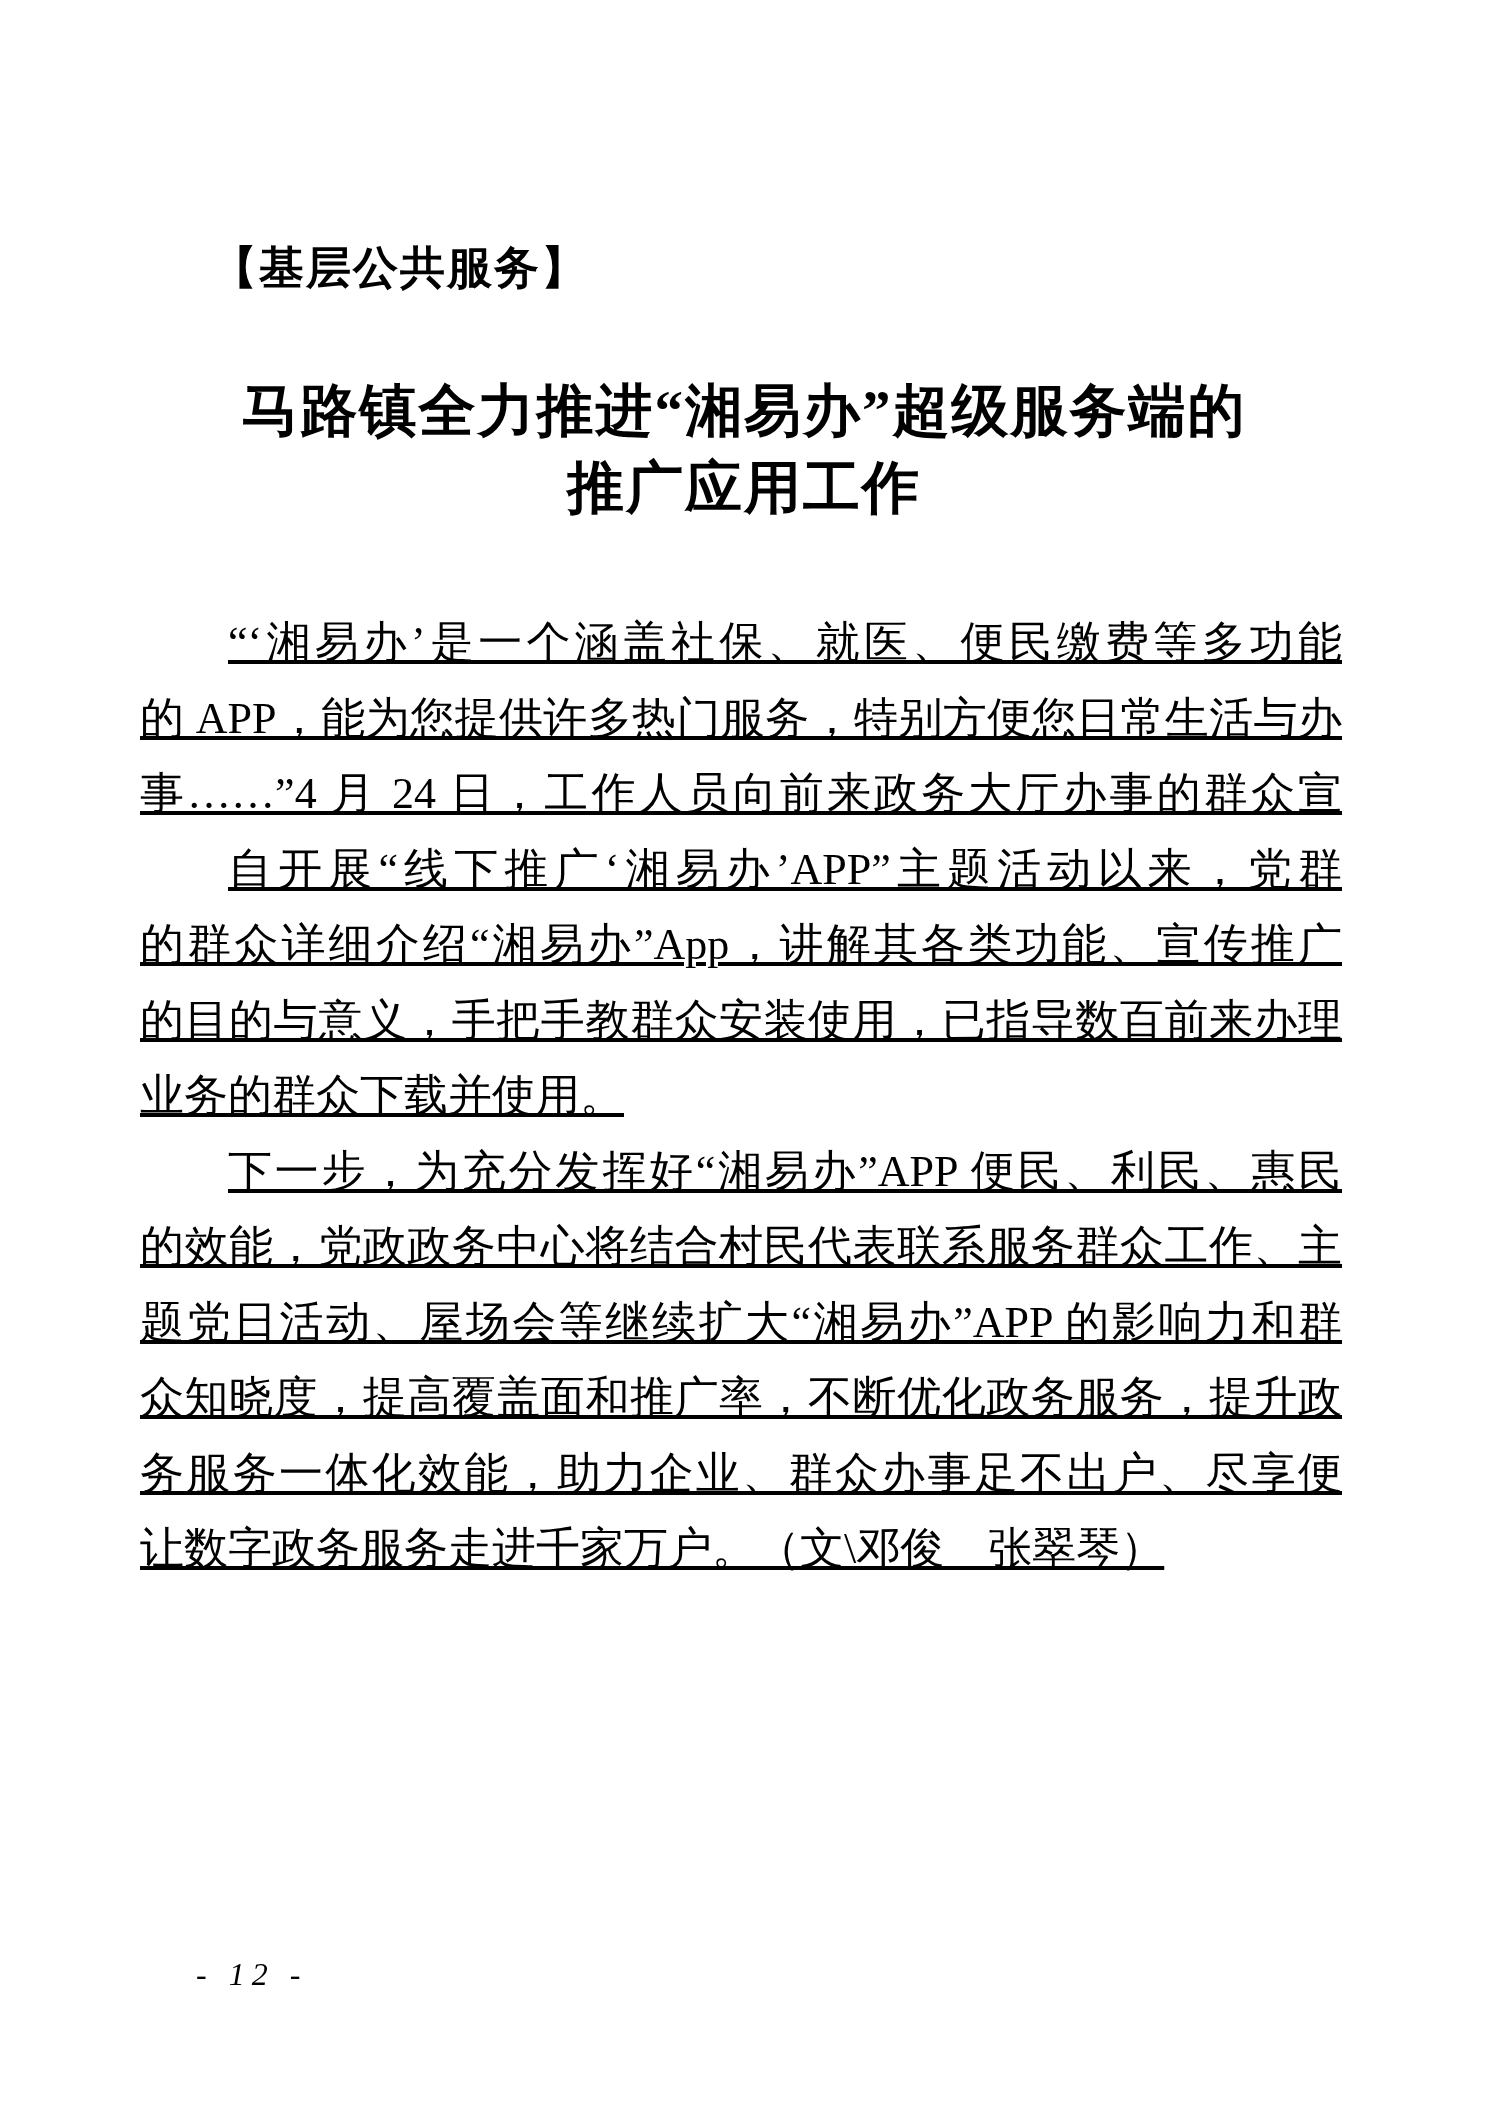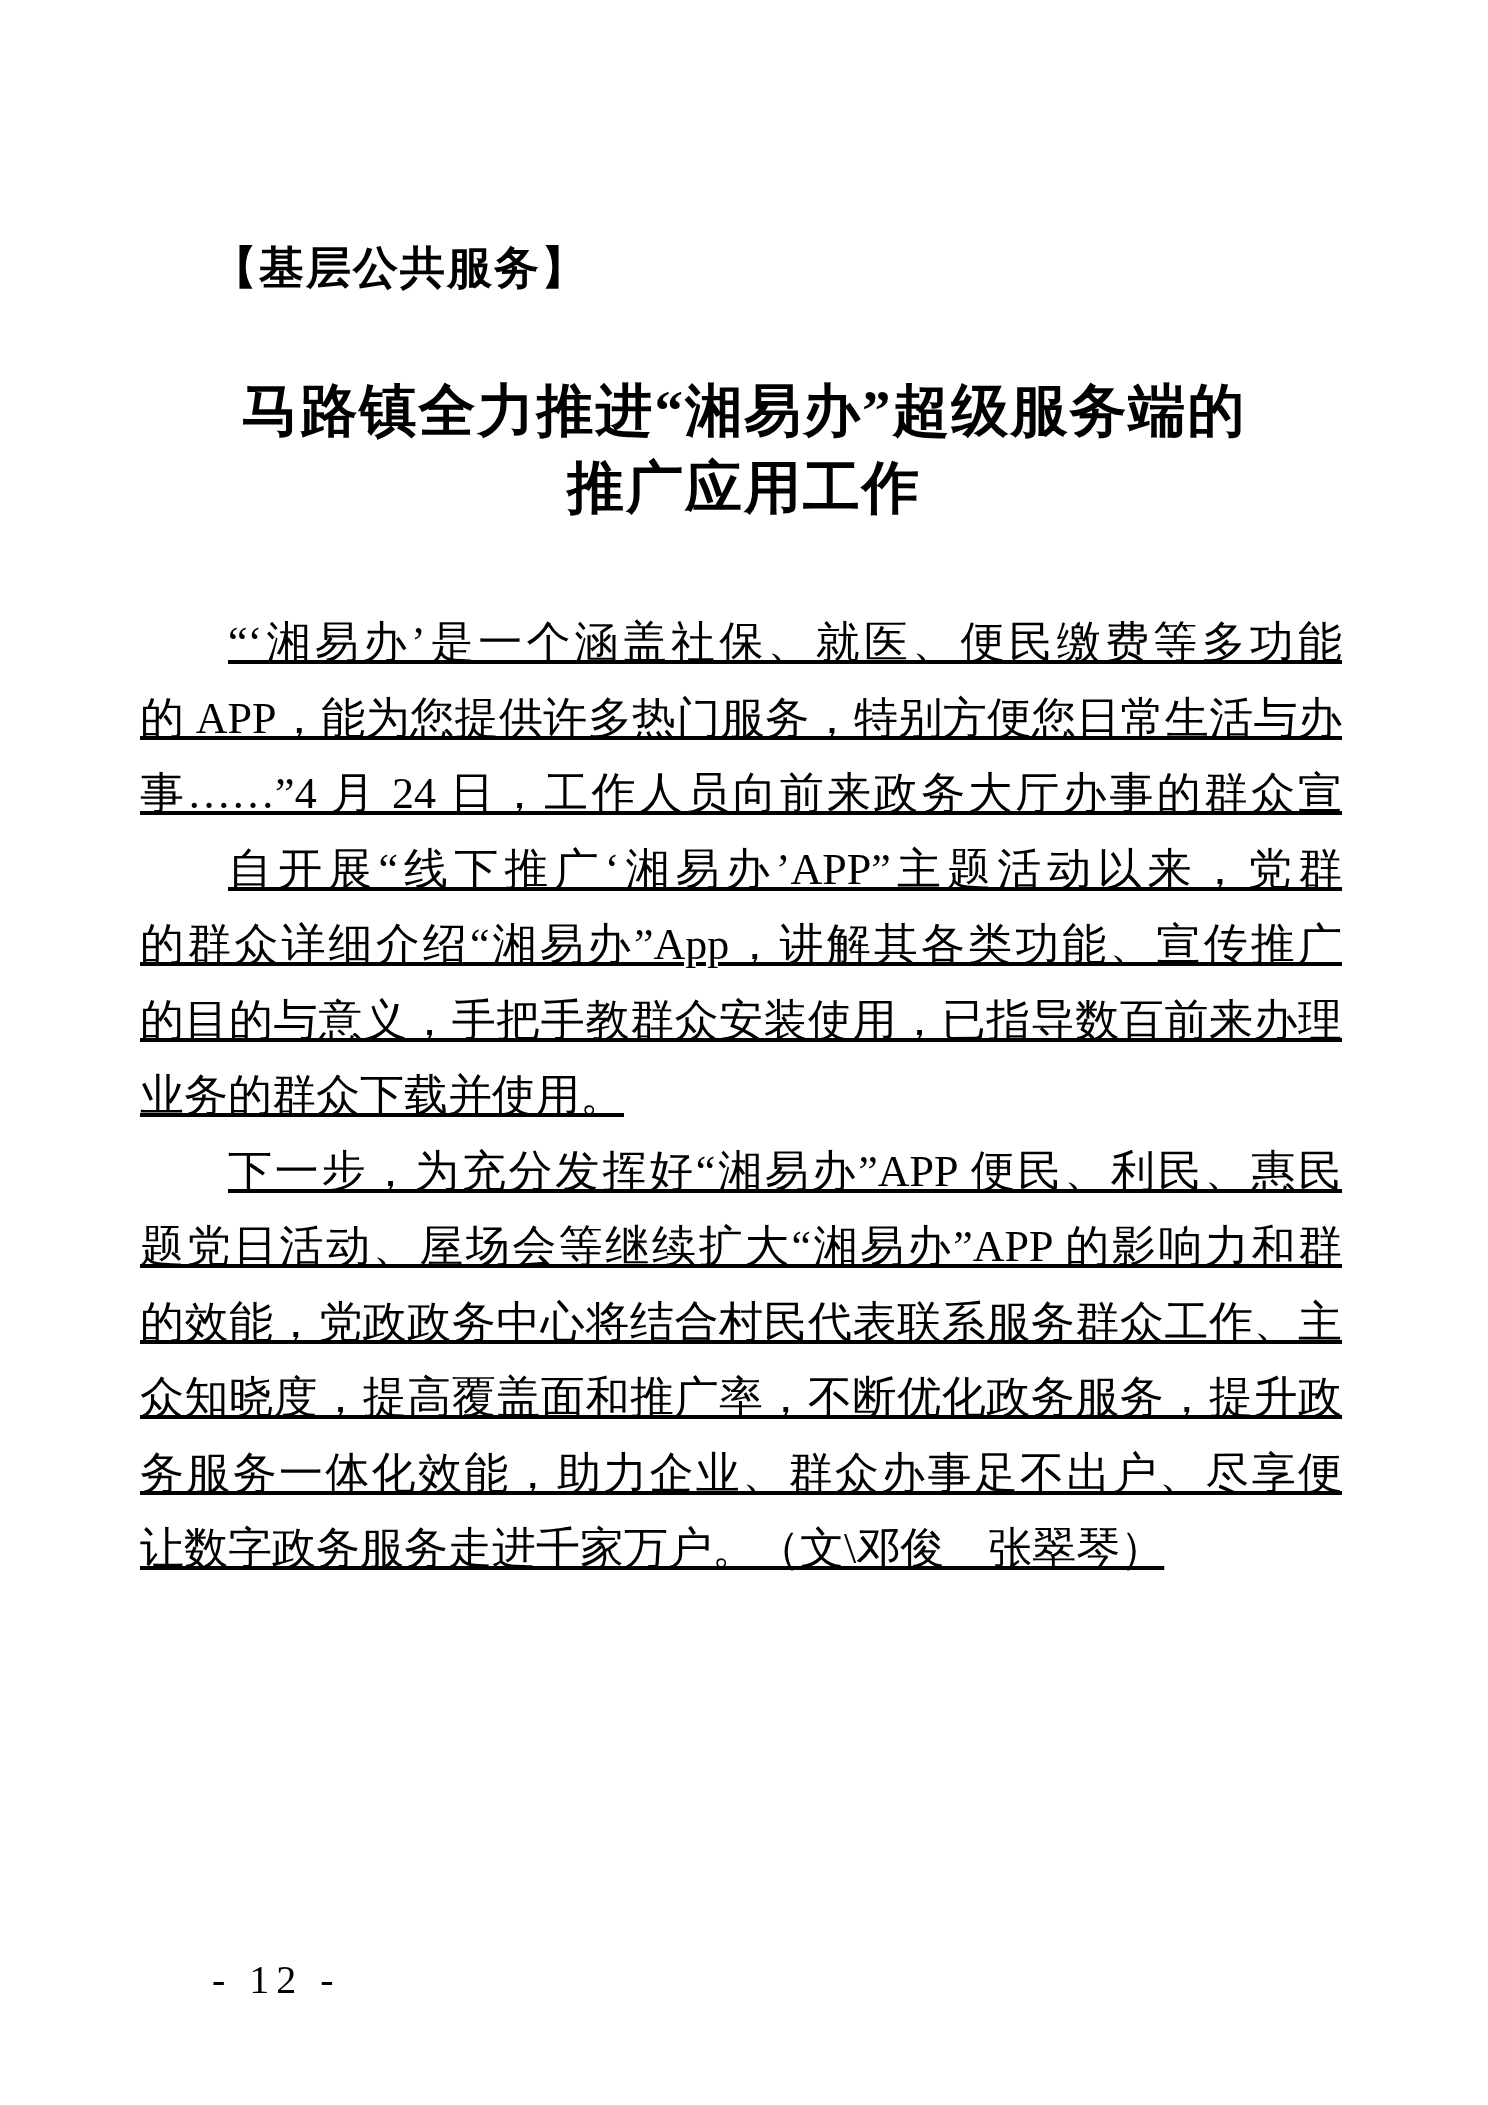--- a/index.html
+++ b/index.html
@@ -57,25 +57,26 @@
   }
   .line.indent {
     padding-left: 88px;
   }
   .line.last {
     text-align: left;
     text-align-last: left;
   }
   .page-number {
     position: absolute;
-    left: 212px;
+    left: 196px;
     top: 1936px;
-    font-size: 40px;
+    font-size: 32px;
     letter-spacing: 7px;
     white-space: nowrap;
+    font-style: italic;
   }
 </style>
 </head>
 <body>
 
 <div class="page">
 
   <div class="section-header">【基层公共服务】</div>
 
   <div class="title">
@@ -87,22 +88,22 @@
     <div class="line indent">“‘湘易办’是一个涵盖社保、就医、便民缴费等多功能</div>
     <div class="line">的 APP，能为您提供许多热门服务，特别方便您日常生活与办</div>
     <div class="line">事……”4 月 24 日，工作人员向前来政务大厅办事的群众宣</div>
 
     <div class="line indent">自开展“线下推广‘湘易办’APP”主题活动以来，党群</div>
     <div class="line">的群众详细介绍“湘易办”App，讲解其各类功能、宣传推广</div>
     <div class="line">的目的与意义，手把手教群众安装使用，已指导数百前来办理</div>
     <div class="line last">业务的群众下载并使用。</div>
 
     <div class="line indent">下一步，为充分发挥好“湘易办”APP 便民、利民、惠民</div>
+    <div class="line">的效能，党政政务中心将结合村民代表联系服务群众工作、主</div>
     <div class="line">题党日活动、屋场会等继续扩大“湘易办”APP 的影响力和群</div>
-    <div class="line">的效能，党政政务中心将结合村民代表联系服务群众工作、主</div>
     <div class="line">众知晓度，提高覆盖面和推广率，不断优化政务服务，提升政</div>
     <div class="line">务服务一体化效能，助力企业、群众办事足不出户、尽享便捷，</div>
     <div class="line last">让数字政务服务走进千家万户。（文\邓俊　张翠琴）</div>
   </div>
 
   <div class="page-number">- 12 -</div>
 
 </div>
 
 </body></html>

